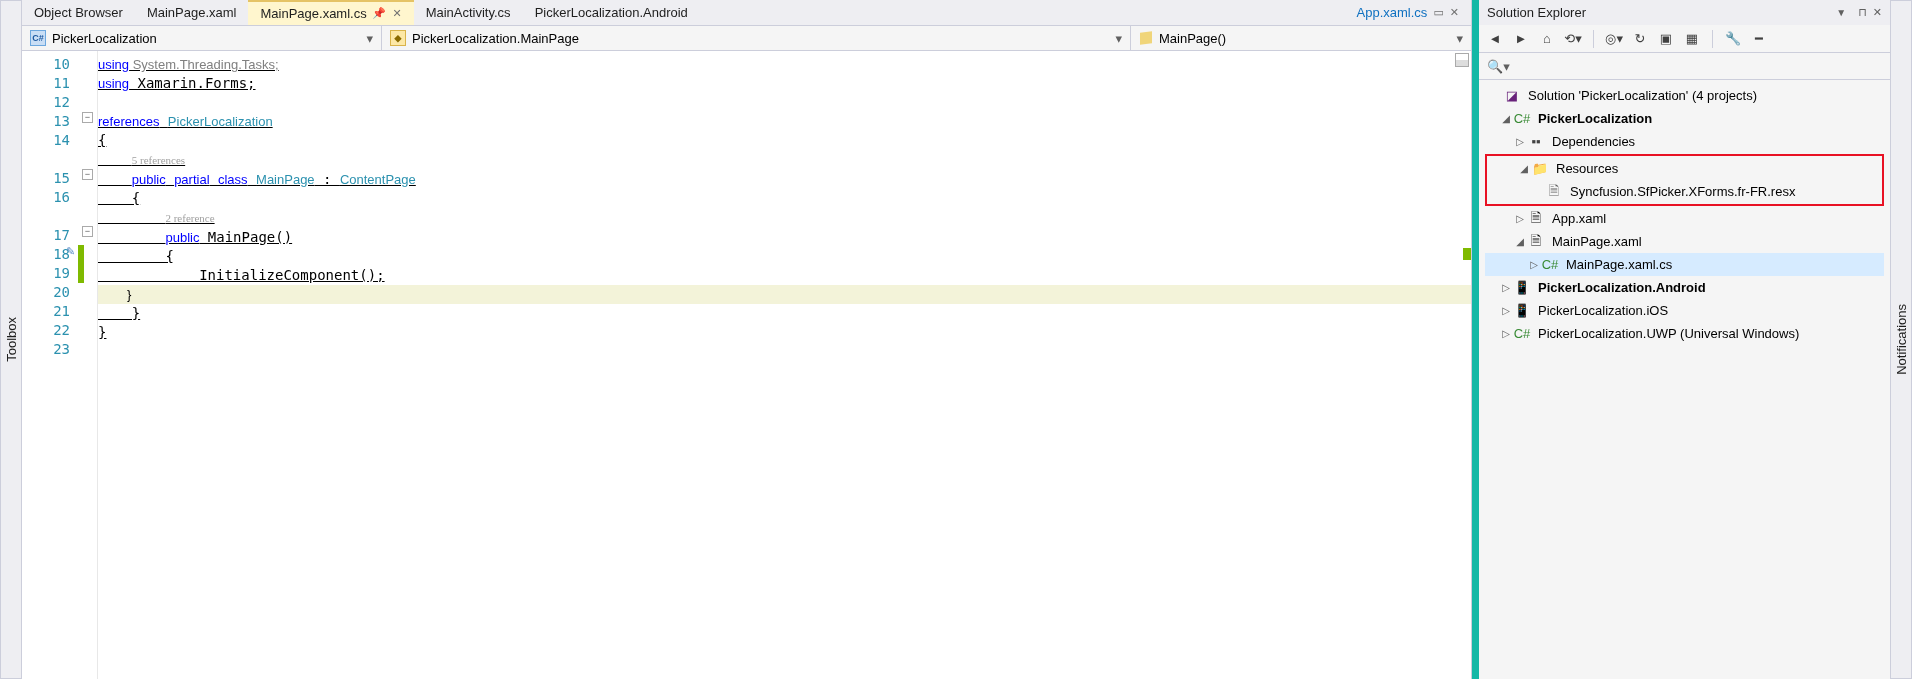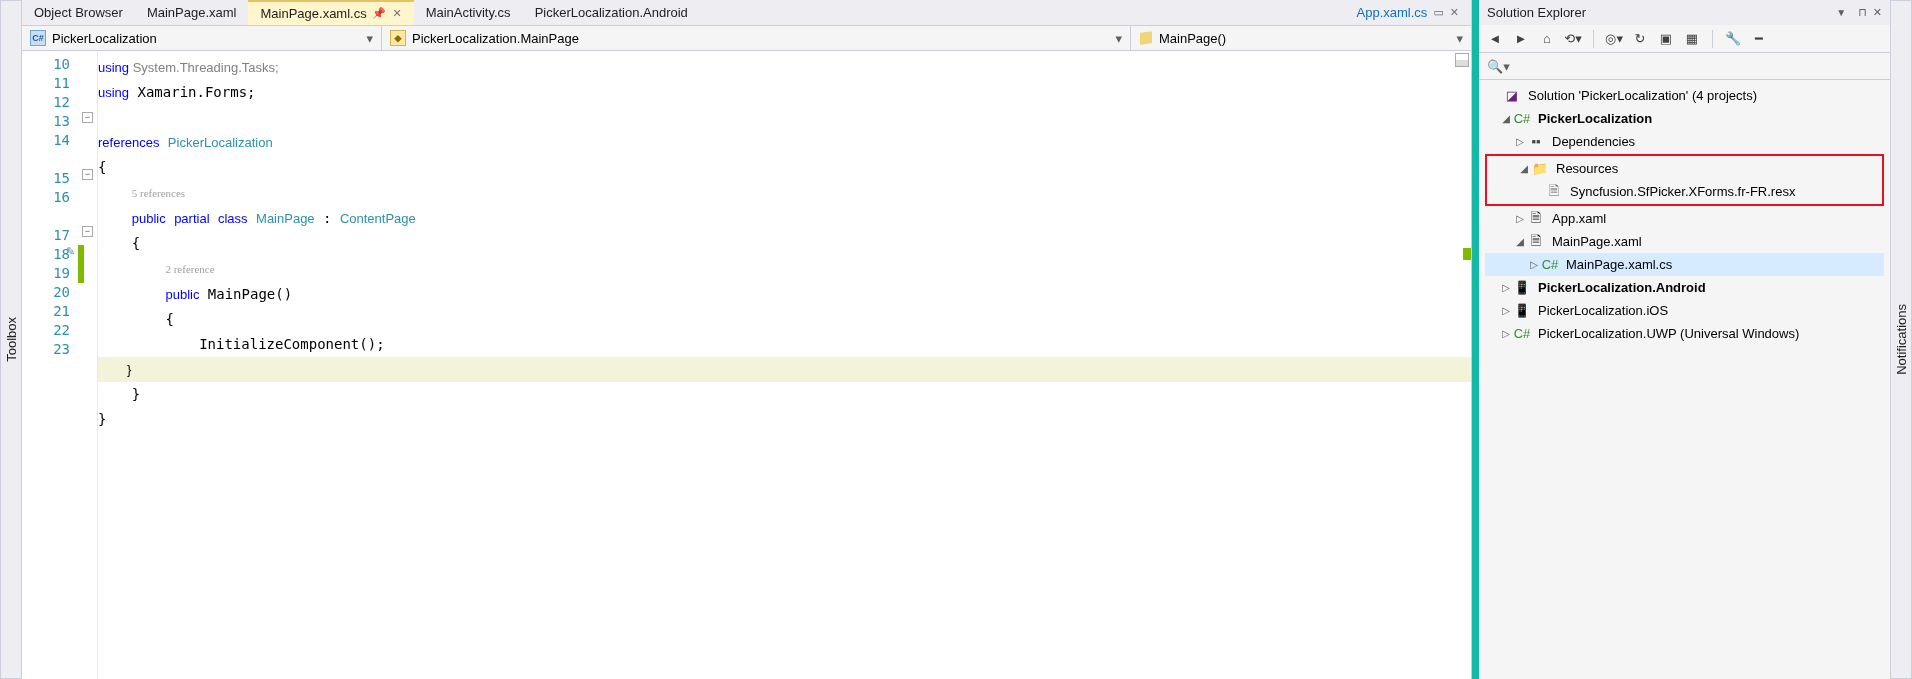--- a/index.html
+++ b/index.html
@@ -23,21 +23,21 @@
 .badge { width:16px;height:16px; background:#c9def5; border:1px solid #6ca7de; display:inline-flex;align-items:center;justify-content:center; font-size:9px; color:#1e5aa0; margin-right:6px; font-weight:bold; }
 .badge.y { background:#fde8a6; border-color:#d9b34a; color:#8a6a00; }
 .cube { width:14px;height:14px; display:inline-block; margin-right:6px; position:relative; }
 .cube::before { content:""; position:absolute; inset:1px; background:#f0d57a; transform:skewY(-8deg); }
 
 .editorwrap { flex:1; display:flex; background:#fff; position:relative; }
 .gutter { width:56px; background:#fff; text-align:right; color:#2b91af; padding:4px 8px 0 0; font-family:Consolas,monospace; font-size:14px; line-height:19px; }
 .outline { width:20px; border-right:1px solid #e8e8e8; position:relative; }
 .fold { position:absolute; left:4px; width:11px; height:11px; border:1px solid #aaa; background:#fff; color:#555; font-size:9px; text-align:center; line-height:9px; cursor:pointer; }
 .change { position:absolute; left:0; width:6px; background:#7fba00; }
-.code { flex:1; font-family:Consolas,monospace; font-size:14px; line-height:25px; padding-top:4px; white-space:pre; color:#000; }
+.code { flex:1; font-family:Consolas,monospace; font-size:14px; line-height:19px; padding-top:4px; white-space:pre; color:#000;text-decoration:underline; }
 .k { color:#0000ff; } .t { color:#2b91af; } .c { color:#808080; } .ref { color:#a0a0a0; font-size:11px; font-family:"Segoe UI";text-align:right; }
 .hl { background:#f3f3d9; display:inline-block; width:100%; }
 .pencil { position:absolute; left:44px; top:calc(4px + 19px*10); font-size:11px; color:#5b8fc7; }
 .greenmark { position:absolute; right:0; top:calc(4px + 19px*10 + 3px); width:8px; height:12px; background:#7fba00; }
 .splitglyph { position:absolute; right:2px; top:2px; width:14px; height:14px; border:1px solid #aaa; background:linear-gradient(#fff 50%, #ddd 50%); }
 
 .right { width:418px; background:#f5f5f5; display:flex; flex-direction:column; border-left:7px solid #14b8a6; }
 .panetitle { height:25px; background:#eeeef2; display:flex; align-items:center; padding:0 8px; color:#1e1e1e; }
 .panetitle .dd  { margin-left:auto; font-size:10px; color:#606060; margin-right:6px;}
 .panetitle .pin2, .panetitle .x2 { font-size:11px; color:#606060; margin-left:6px; }

